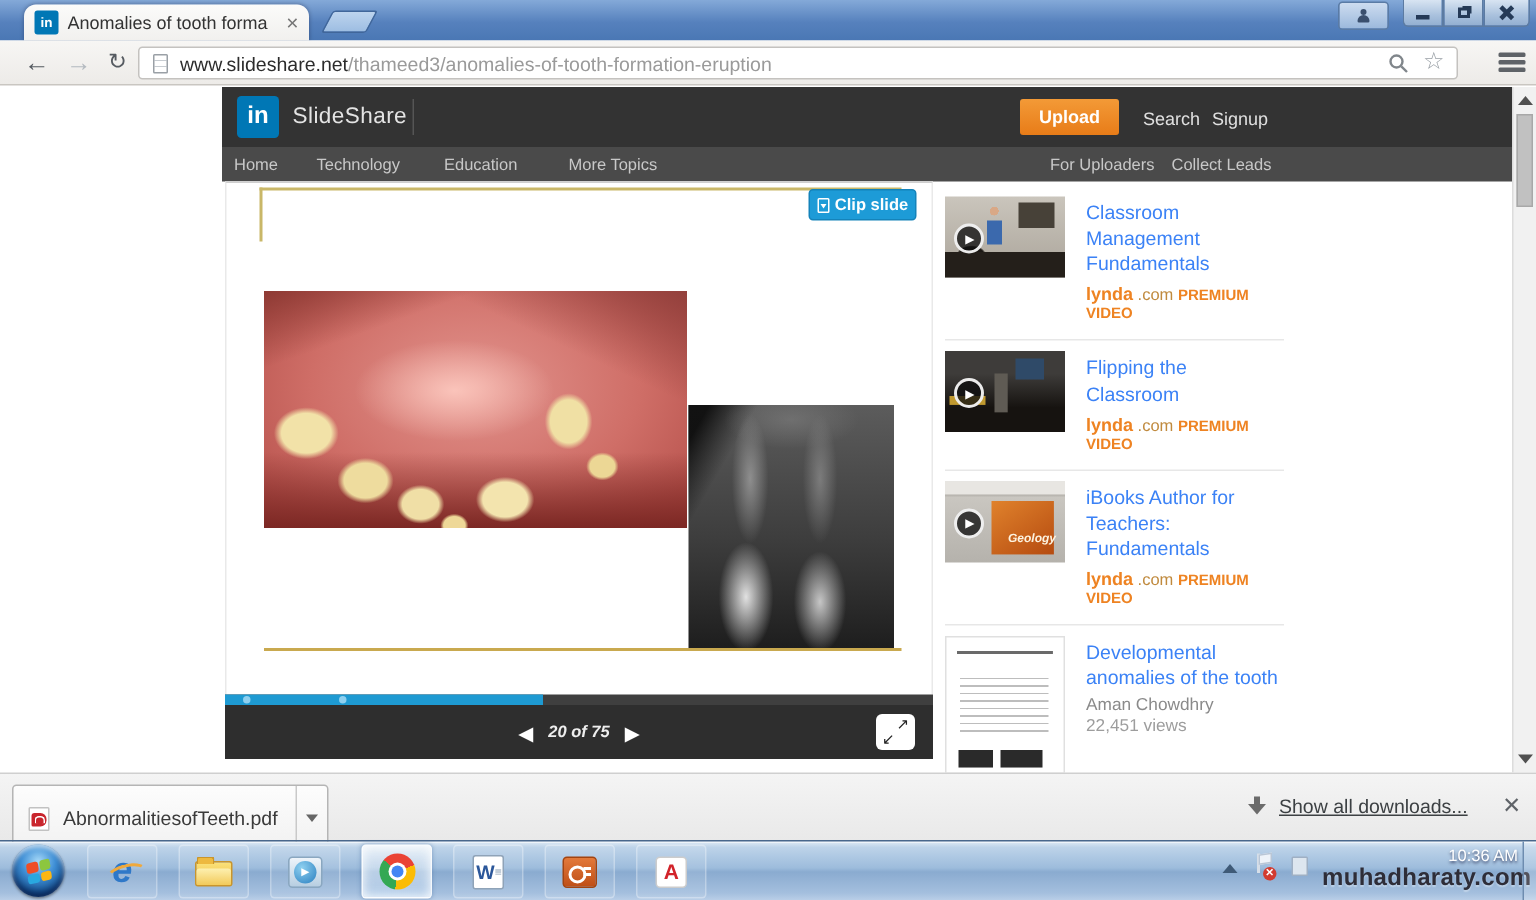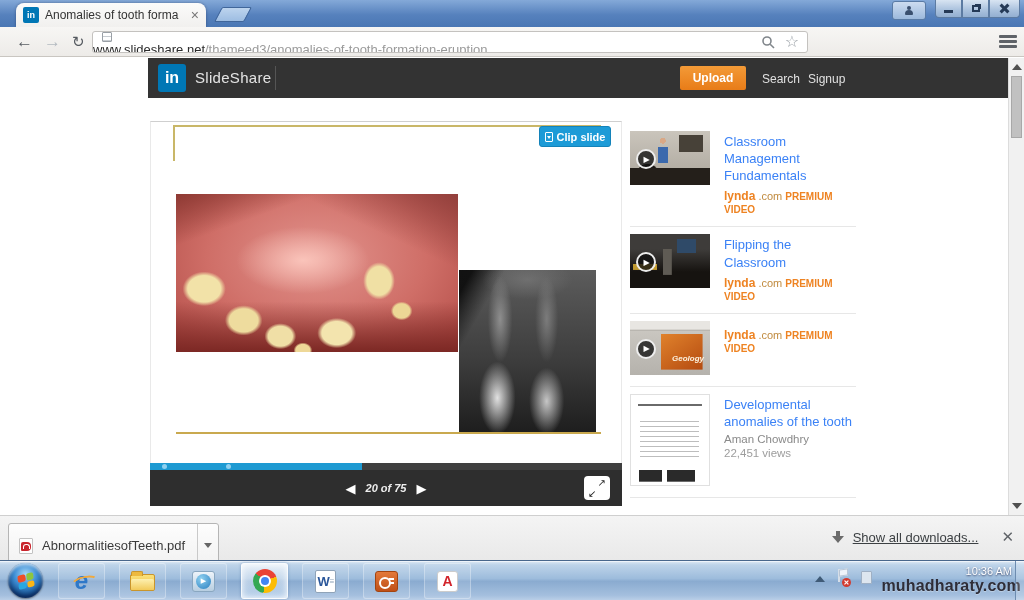--- a/index.html
+++ b/index.html
@@ -43,22 +43,22 @@
   .glyph-close::before { transform:rotate(45deg); }
   .glyph-close::after { transform:rotate(-45deg); }
 
   
   .toolbar { position:absolute; left:0; top:27px; width:1024px; height:30px;
     background:linear-gradient(#f7f6f4,#edebe8); border-bottom:1px solid #c9c6c1; }
   .nav-btn { position:absolute; top:3px; font-size:17px; color:#565b61; line-height:23px; }
   .nav-back { left:16px; }
   .nav-fwd { left:44px; color:#b4bac0; }
   .nav-reload { left:72px; font-size:15px; }
-  .urlbar { position:absolute; left:92px; top:4px; width:716px; height:22px; background:#fff;
-    border:1px solid #c4c2bf; border-radius:3px; display:flex; align-items:flex-start;flex-direction:column; }
+  .urlbar { position:absolute; left:92px; top:4px; width:880px; height:22px; background:#fff;
+    border:1px solid #c4c2bf; border-radius:3px; display:flex; align-items:center; }
   .doc-icon { width:10px; height:13px; border:1px solid #9aa0a6; border-radius:1px; margin:0 8px 0 9px;
     background:repeating-linear-gradient(180deg,#fff 0 3px,#c7ccd1 3px 4px); flex:0 0 10px; }
   .url-text { font-size:13px; white-space:nowrap; overflow:hidden; }
   .url-host { color:#2b2b2b; }
   .url-path { color:#9a9a9a; }
   .url-icons { position:absolute; right:8px; top:3px; display:flex; gap:10px; align-items:center; }
   .star-icon { font-size:16px; color:#9aa0a6; line-height:14px; }
   .menu-btn { position:absolute; right:7px; top:8px; width:18px; height:14px; }
   .menu-btn span { display:block; width:18px; height:3px; background:#5f6368; margin-bottom:2px; border-radius:1px; }
 
@@ -327,20 +327,28 @@
 
     <div class="ss-header">
       <div class="in-logo">in</div>
       <div class="brand">SlideShare</div>
       <div class="hdr-sep"></div>
       <div class="upload-btn">Upload</div>
       <div class="login-link">Search</div>
       <div class="signup-link">Signup</div>
     </div>
 
+    <div class="ss-subnav">
+      <span class="subnav-item" style="left:8px">Home</span>
+      <span class="subnav-item" style="left:63px">Technology</span>
+      <span class="subnav-item" style="left:148px">Education</span>
+      <span class="subnav-item" style="left:231px">More Topics</span>
+      <span class="subnav-item" style="left:552px">For Uploaders</span>
+      <span class="subnav-item" style="left:633px">Collect Leads</span>
+    </div>
 
     <div class="player">
       <div class="slide-area">
         <div class="slide-line-top"></div>
         <div class="slide-line-left"></div>
         <div class="clip-btn">
           <span class="clip-icon"></span>
           <span>Clip slide</span>
         </div>
         <div class="clinical-photo"></div>
@@ -390,20 +398,21 @@
       </div>
 
       <div class="rel-item">
         <div class="thumb thumb-3">
           <span class="thumb-geology">Geology</span>
           <div class="play-badge">
               <span>▶</span>
             </div>
         </div>
         <div class="rel-text">
+          <div class="rel-title">iBooks Author for Teachers: Fundamentals</div>
           <div class="rel-brandline"><span class="rel-brand">lynda</span> <span class="rel-domain">.com</span> <span class="rel-badge">PREMIUM VIDEO</span></div>
         </div>
       </div>
 
       <div class="rel-item">
         <div class="thumb thumb-4"></div>
         <div class="rel-text">
           <div class="rel-title">Developmental anomalies of the tooth</div>
           <div class="rel-author">Aman Chowdhry</div>
           <div class="rel-views">22,451 views</div>

